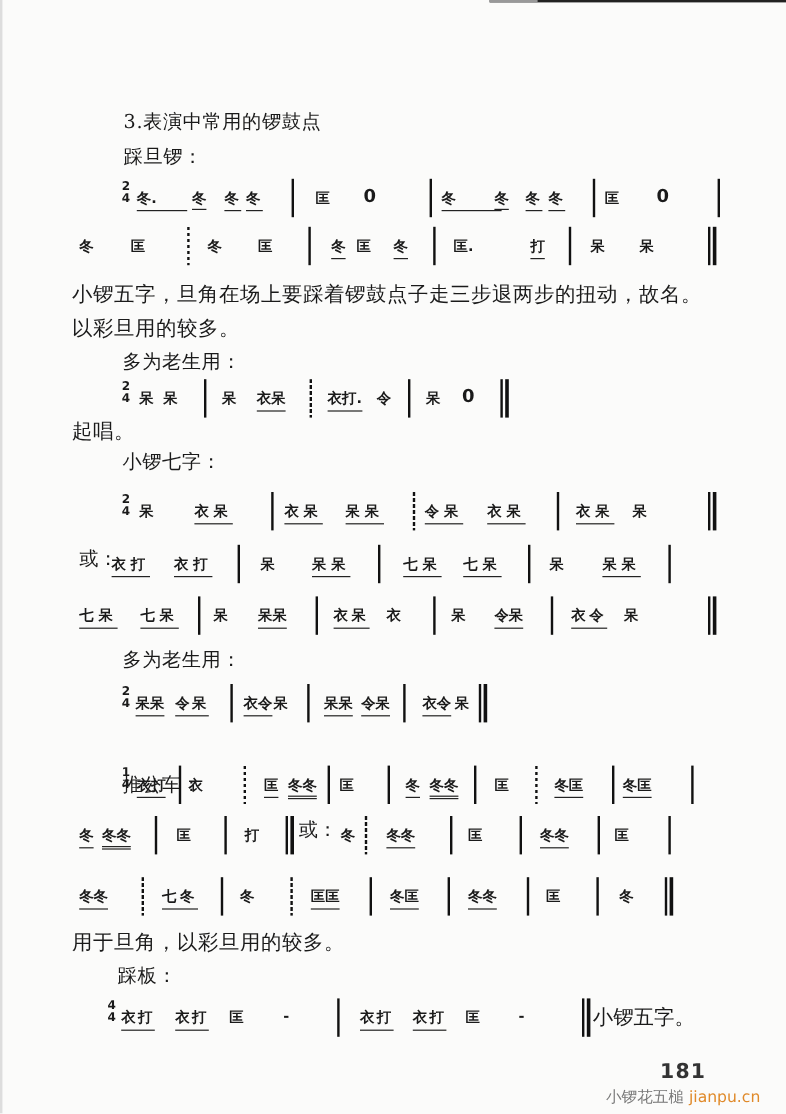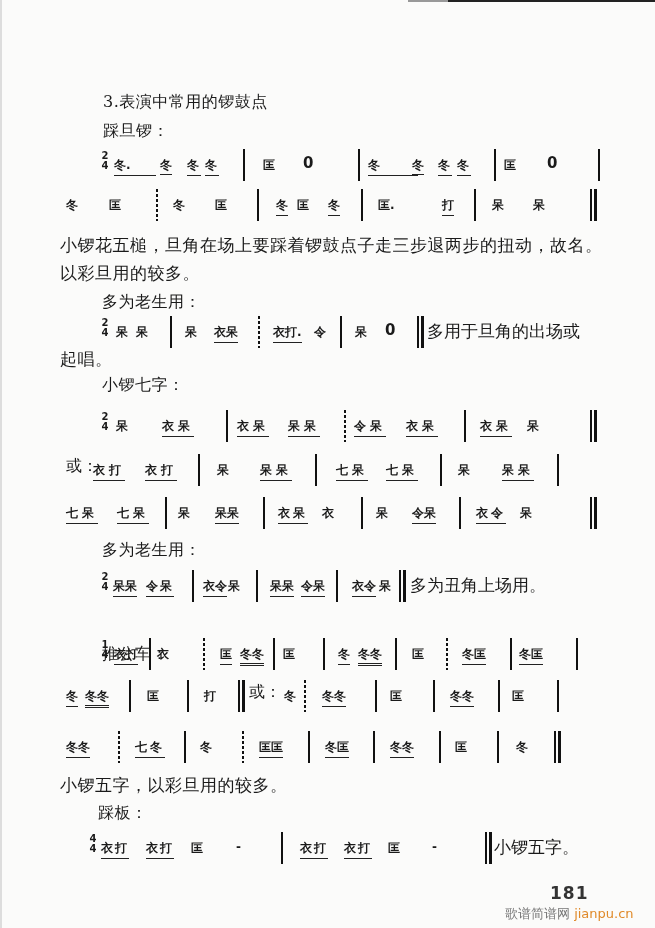--- a/index.html
+++ b/index.html
@@ -73,40 +73,39 @@
   <span class="tok u" style="left:268px;width:12px;">冬</span>
   <div class="bar" style="left:301px;"></div>
   <span class="tok" style="left:318px;">匡.</span>
   <span class="tok u" style="left:382px;width:12px;">打</span>
   <div class="bar" style="left:414px;"></div>
   <span class="tok" style="left:432px;">呆</span>
   <span class="tok" style="left:473px;">呆</span>
   <div class="dbar" style="left:530px;"></div>
 </div>
 
-<div class="txt" style="left:60px;top:234px;">小锣花五槌，旦角在场上要踩着锣鼓点子走三步退两步的扭动，故名。</div>
+<div class="txt" style="left:60px;top:234px;">小锣五字，旦角在场上要踩着锣鼓点子走三步退两步的扭动，故名。</div>
 <div class="txt" style="left:60px;top:262px;">以彩旦用的较多。</div>
 
 <div class="txt label" style="left:102px;top:292px;">多为老生用：</div>
 
 <div class="row" style="left:100px;top:316px;width:510px;">
   <div class="meter" style="left:0px;"><span>2</span><br><span>4</span></div>
   <span class="tok" style="left:16px;">呆</span>
   <span class="tok" style="left:36px;">呆</span>
   <div class="bar" style="left:70px;"></div>
   <span class="tok" style="left:85px;">呆</span>
   <span class="tok u" style="left:114px;">衣呆</span>
   <div class="bar dash" style="left:158px;"></div>
   <span class="tok u" style="left:173px;">衣打.</span>
   <span class="tok" style="left:214px;">令</span>
   <div class="bar" style="left:240px;"></div>
   <span class="tok" style="left:255px;">呆</span>
   <span class="tok zero" style="left:285px;">0</span>
   <div class="dbar" style="left:317px;"></div>
-  <span class="note" style="left:327px;">多用于旦角的出场或</span>
 </div>
 <div class="txt" style="left:60px;top:348px;">起唱。</div>
 
 <div class="txt label" style="left:102px;top:375px;">小锣七字：</div>
 
 <div class="row" style="left:100px;top:410px;width:510px;">
   <div class="meter" style="left:0px;"><span>2</span><br><span>4</span></div>
   <span class="tok" style="left:16px;">呆</span>
   <span class="tok u" style="left:62px;letter-spacing:4px;">衣呆</span>
   <div class="bar" style="left:126px;"></div>
@@ -164,21 +163,20 @@
   <div class="bar" style="left:92px;"></div>
   <span class="tok u" style="left:103px;">衣令</span>
   <span class="tok" style="left:128px;">呆</span>
   <div class="bar" style="left:156px;"></div>
   <span class="tok u" style="left:170px;">呆呆</span>
   <span class="tok u" style="left:201px;">令呆</span>
   <div class="bar" style="left:236px;"></div>
   <span class="tok u" style="left:252px;">衣令</span>
   <span class="tok" style="left:279px;">呆</span>
   <div class="dbar" style="left:299px;"></div>
-  <span class="note" style="left:310px;">多为丑角上场用。</span>
 </div>
 
 <div class="txt label" style="left:102px;top:644px;">推公车：</div>
 
 <div class="row" style="left:100px;top:638px;width:510px;">
   <div class="meter" style="left:0px;"><span>1</span><br><span>4</span></div>
   <span class="tok u" style="left:14px;">衣打</span>
   <div class="bar" style="left:49px;"></div>
   <span class="tok" style="left:57px;">衣</span>
   <div class="bar dash" style="left:103px;"></div>
@@ -231,36 +229,36 @@
   <span class="tok u" style="left:265px;">冬匡</span>
   <div class="bar" style="left:313px;"></div>
   <span class="tok u" style="left:330px;">冬冬</span>
   <div class="bar" style="left:379px;"></div>
   <span class="tok" style="left:395px;">匡</span>
   <div class="bar" style="left:437px;"></div>
   <span class="tok" style="left:456px;">冬</span>
   <div class="dbar" style="left:494px;"></div>
 </div>
 
-<div class="txt" style="left:60px;top:774px;">小锣五字，以彩旦用的较多。</div>
+<div class="txt" style="left:60px;top:774px;">用于旦角，以彩旦用的较多。</div>
 
 <div class="txt label" style="left:98px;top:803px;">踩板：</div>
 
 <div class="row" style="left:88px;top:832px;width:530px;">
   <div class="meter" style="left:0px;"><span>4</span><br><span>4</span></div>
   <span class="tok u" style="left:13px;letter-spacing:2px;">衣打</span>
   <span class="tok u" style="left:58px;letter-spacing:2px;">衣打</span>
   <span class="tok" style="left:103px;">匡</span>
   <span class="tok" style="left:148px;">-</span>
   <div class="bar" style="left:193px;"></div>
   <span class="tok u" style="left:212px;letter-spacing:2px;">衣打</span>
   <span class="tok u" style="left:256px;letter-spacing:2px;">衣打</span>
   <span class="tok" style="left:300px;">匡</span>
   <span class="tok" style="left:344px;">-</span>
   <div class="dbar" style="left:397px;"></div>
   <span class="note" style="left:406px;">小锣五字。</span>
 </div>
 
 <div class="pagenum">181</div>
 <div class="wm">
-  <span>歌谱简谱网</span>
+  <span>小锣花五槌</span>
   <span class="en">jianpu.cn</span>
 </div>
 
 </body></html>

